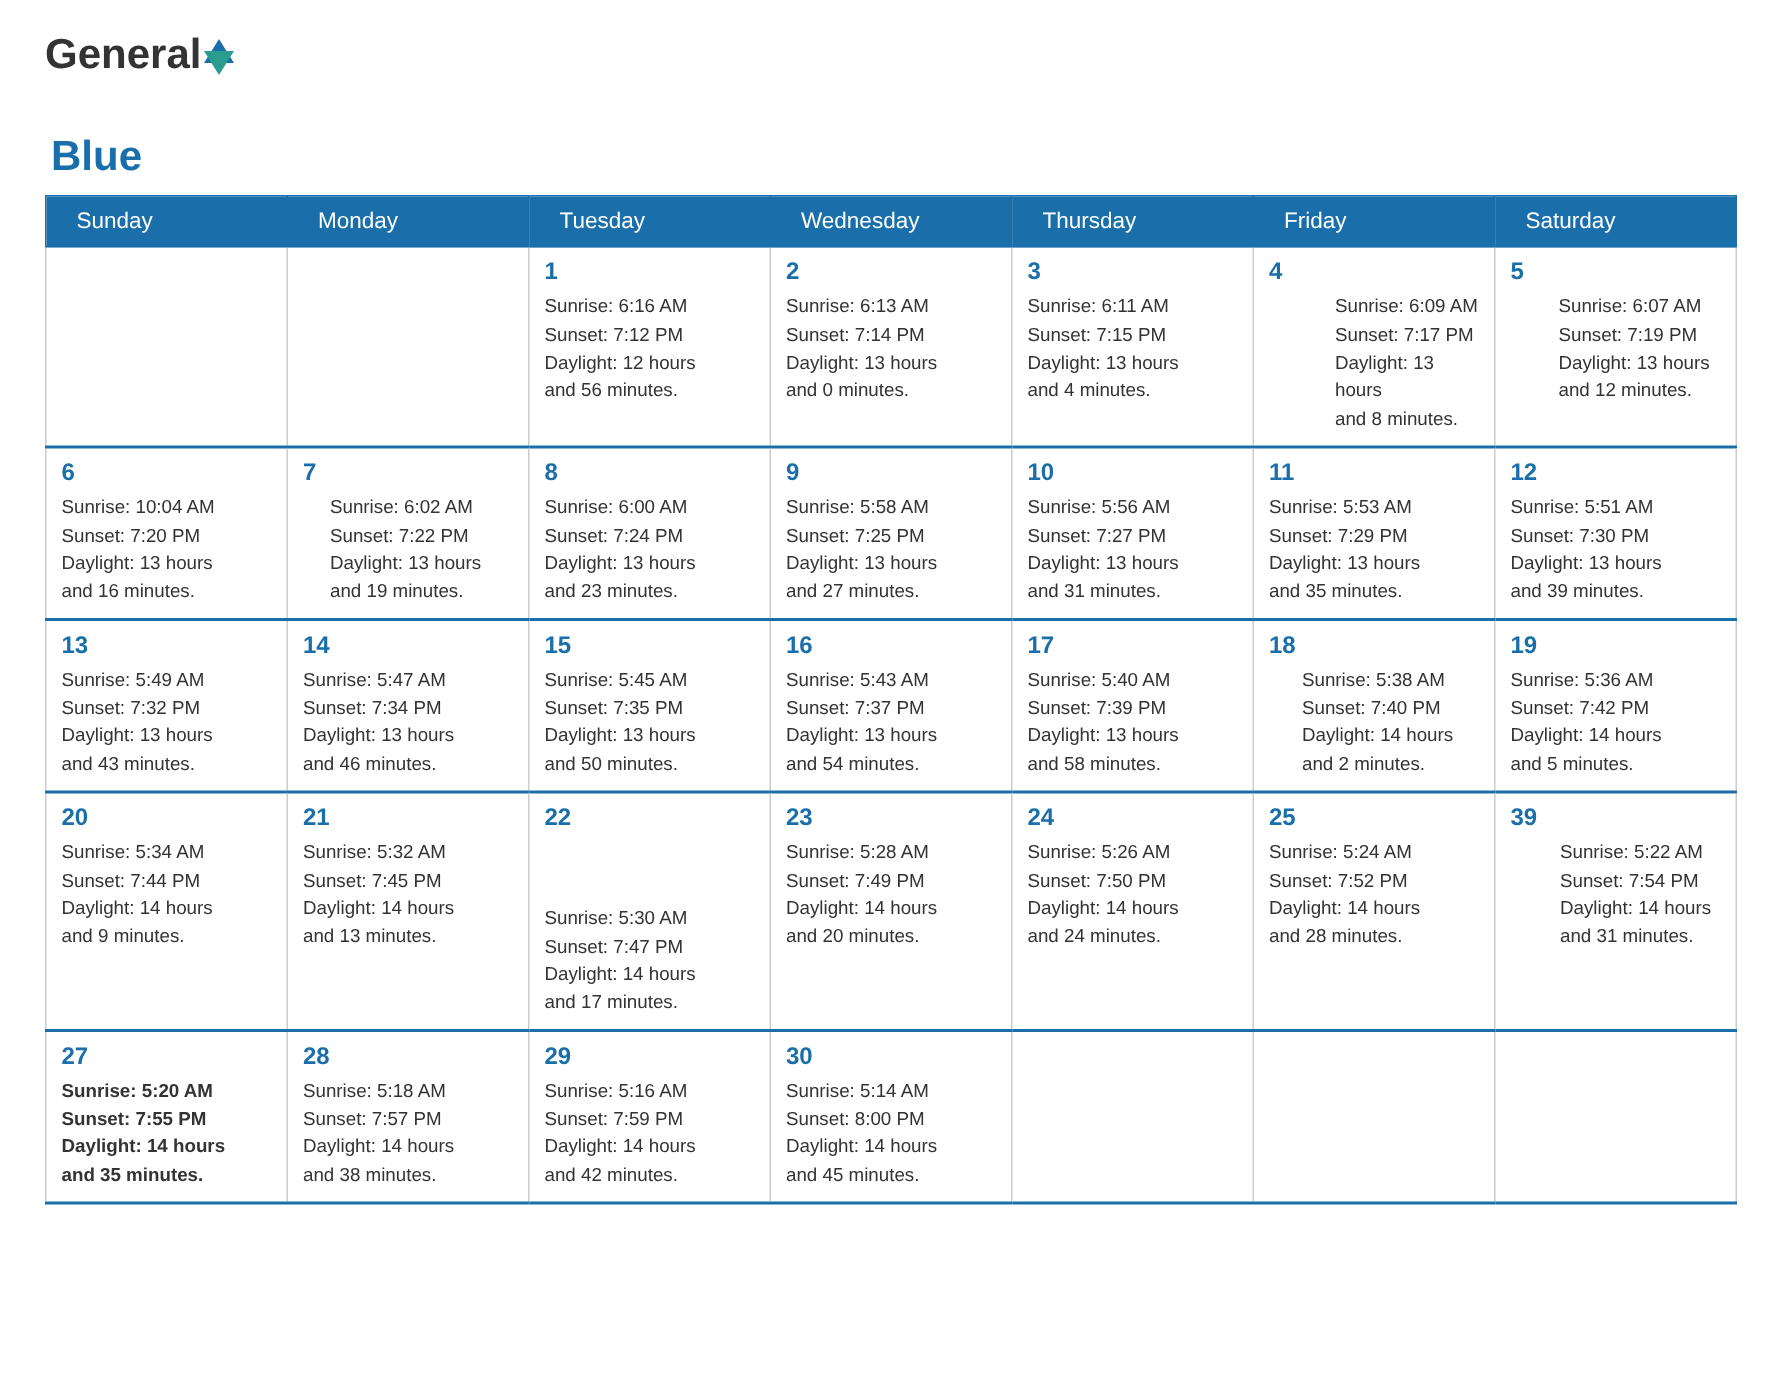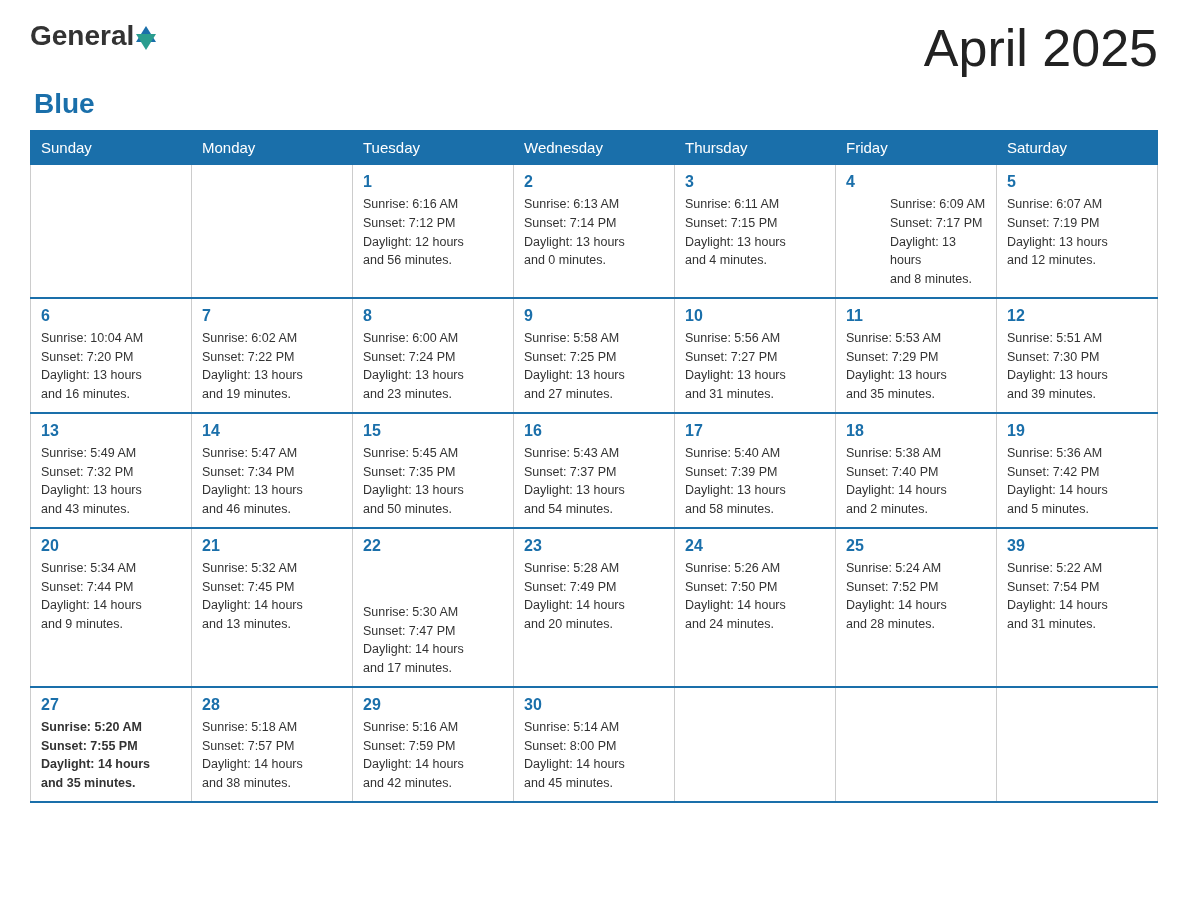--- a/index.html
+++ b/index.html
@@ -48,21 +48,21 @@
     table {
       width: 100%;
       border-collapse: collapse;
       margin-top: 8px;
     }
     thead tr th {
       background-color: #1a6faa;
       color: #fff;
       font-size: 15px;
       font-weight: normal;
-      padding: 8px 10px;
+      padding: 8px 20px;
       text-align: left;
       border: 1px solid #1a6faa;
     }
     tbody tr td {
       vertical-align: top;
       padding: 8px 10px;
       border: 1px solid #ccc;
       border-bottom: 2px solid #1a6faa;
       font-size: 13px;
       color: #333;
@@ -98,21 +98,20 @@
         <span class="logo-text-general">General</span>
         <div style="display:flex; flex-direction:column; align-items:center; margin-left:2px; margin-top:4px;">
           <div style="width:0;height:0;border-left:10px solid transparent;border-right:10px solid transparent;border-bottom:16px solid #1a6faa;"></div>
           <div style="width:0;height:0;border-left:10px solid transparent;border-right:10px solid transparent;border-top:16px solid #2a9d8f; margin-top:-8px;"></div>
         </div>
       </div>
       <span class="logo-text-blue" style="margin-top:-6px; margin-left:4px;">Blue</span>
     </div>
   </div>
   <div class="title-block">
-    <div class="month-title">April 2025</div>
   </div>
 </div>
 
 <table>
   <thead>
     <tr>
     <th>Sunday</th>
         <th>Monday</th>
         <th>Tuesday</th>
         <th>Wednesday</th>
@@ -148,37 +147,37 @@
         </td>
         <td>
           <span class="day-number">4</span>
           <div class="day-info" style="white-space: pre-line; margin-left: 44px;">Sunrise: 6:09 AM
 Sunset: 7:17 PM
 Daylight: 13 hours
 and 8 minutes.</div>
         </td>
         <td>
           <span class="day-number">5</span>
-          <div class="day-info" style="white-space: pre-line;">Sunrise: 6:07 AM
+          <div class="day-info" style="white-space: pre-line; margin-left: 32px;">Sunrise: 6:07 AM
 Sunset: 7:19 PM
 Daylight: 13 hours
 and 12 minutes.</div>
         </td>
       </tr>
       <tr>
         <td>
           <span class="day-number">6</span>
           <div class="day-info" style="white-space: pre-line;">Sunrise: 10:04 AM
 Sunset: 7:20 PM
 Daylight: 13 hours
 and 16 minutes.</div>
         </td>
         <td>
           <span class="day-number">7</span>
-          <div class="day-info" style="white-space: pre-line;">Sunrise: 6:02 AM
+          <div class="day-info" style="white-space: pre-line; margin-left: 18px;">Sunrise: 6:02 AM
 Sunset: 7:22 PM
 Daylight: 13 hours
 and 19 minutes.</div>
         </td>
         <td>
           <span class="day-number">8</span>
           <div class="day-info" style="white-space: pre-line;">Sunrise: 6:00 AM
 Sunset: 7:24 PM
 Daylight: 13 hours
 and 23 minutes.</div>
@@ -243,21 +242,21 @@
         </td>
         <td>
           <span class="day-number">17</span>
           <div class="day-info" style="white-space: pre-line;">Sunrise: 5:40 AM
 Sunset: 7:39 PM
 Daylight: 13 hours
 and 58 minutes.</div>
         </td>
         <td>
           <span class="day-number">18</span>
-          <div class="day-info" style="white-space: pre-line;">Sunrise: 5:38 AM
+          <div class="day-info" style="white-space: pre-line; margin-left: 22px;">Sunrise: 5:38 AM
 Sunset: 7:40 PM
 Daylight: 14 hours
 and 2 minutes.</div>
         </td>
         <td>
           <span class="day-number">19</span>
           <div class="day-info" style="white-space: pre-line;">Sunrise: 5:36 AM
 Sunset: 7:42 PM
 Daylight: 14 hours
 and 5 minutes.</div>
@@ -301,21 +300,21 @@
         </td>
         <td>
           <span class="day-number">25</span>
           <div class="day-info" style="white-space: pre-line;">Sunrise: 5:24 AM
 Sunset: 7:52 PM
 Daylight: 14 hours
 and 28 minutes.</div>
         </td>
         <td>
           <span class="day-number">39</span>
-          <div class="day-info" style="white-space: pre-line;">Sunrise: 5:22 AM
+          <div class="day-info" style="white-space: pre-line; margin-left: 33px;">Sunrise: 5:22 AM
 Sunset: 7:54 PM
 Daylight: 14 hours
 and 31 minutes.</div>
         </td>
       </tr>
       <tr>
         <td>
           <span class="day-number">27</span>
           <div class="day-info" style="white-space: pre-line; font-weight: bold;">Sunrise: 5:20 AM
 Sunset: 7:55 PM

